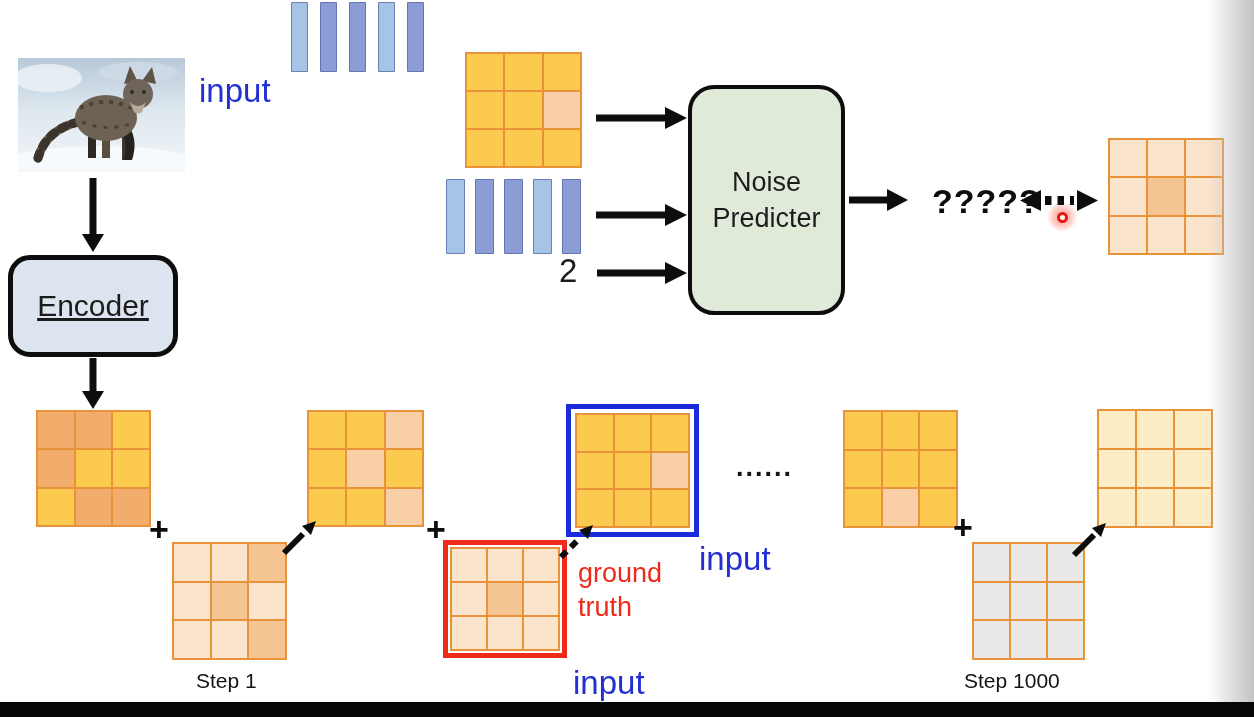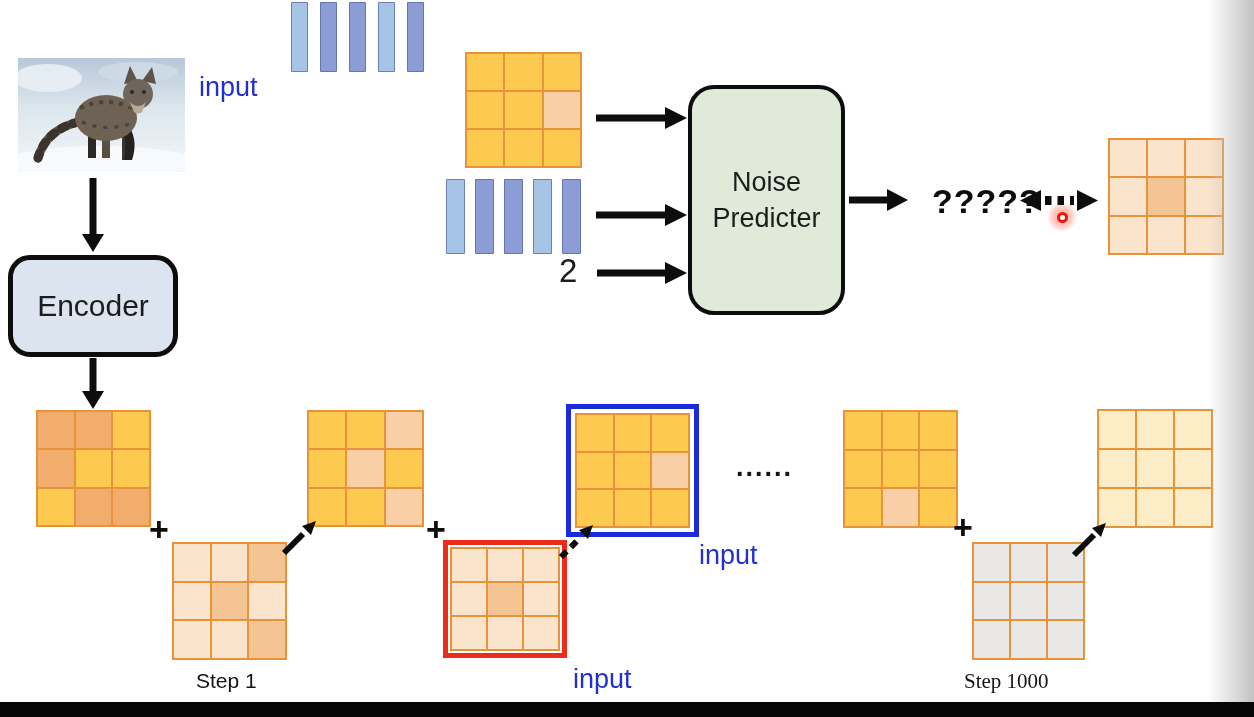--- a/index.html
+++ b/index.html
@@ -26,21 +26,21 @@
               font-size:26px;color:#3a3a3a;white-space:nowrap;}
   .encoder-box{width:170px;height:102px;background:var(--encoder-box);border:5px solid #0d0d0d;
                border-radius:22px;display:flex;align-items:center;justify-content:center;
                font-size:30px;color:#1c1c1c;box-sizing:border-box;}
   .np-box{width:157px;height:230px;background:var(--green-box);border:4px solid #0d0d0d;
           border-radius:26px;display:flex;flex-direction:column;align-items:center;justify-content:center;
           font-size:27px;line-height:36px;color:#1c1c1c;box-sizing:border-box;}
   .step2-box{border:4px solid var(--blue-accent);background:#fff;padding:0px 9px 3px 9px;
              font-size:27px;color:#111;}
   
-  .blue-label{color:var(--blue-text);font-size:27px;}
+  .blue-label{color:var(--blue-text);font-size:33px;}
   .step-label{font-size:21px;color:#141414;}
   .plus{font-size:34px;font-weight:bold;color:#0d0d0d;line-height:30px;}
   .qmarks{font-size:34px;font-weight:600;letter-spacing:1px;color:#0d0d0d;}
   .timestep{font-size:33px;color:#1c1c1c;}
   .dots{font-size:27px;font-weight:bold;letter-spacing:2px;color:#141414;}
   .ground-truth{color:var(--red-accent);font-size:27px;line-height:34px;}
   
   .laser-glow{width:30px;height:30px;border-radius:50%;
     background:radial-gradient(circle, rgba(255,70,50,0.55) 0%, rgba(255,90,70,0.30) 45%, rgba(255,120,100,0) 72%);}
   .laser-ring{width:5px;height:5px;border:3px solid #e8180c;background:#fff;border-radius:50%;}
@@ -114,21 +114,21 @@
   <div class="abs bars bars-mid" style="left:446px;top:179px;">
       <div class="bar" style="background: rgb(166, 197, 230);"></div>
       <div class="bar" style="background: rgb(140, 157, 214);"></div>
       <div class="bar" style="background: rgb(140, 157, 214);"></div>
       <div class="bar" style="background: rgb(166, 197, 230);"></div>
       <div class="bar" style="background: rgb(140, 157, 214);"></div>
     </div>
 
   <div class="abs timestep" style="left:559px;top:252px;">2</div>
 
-  <div class="abs encoder-box" style="left:8px;top:255px;">
+  <div class="abs encoder-box" style="left:8px;top:255px;text-decoration:underline;">
     <span>Encoder</span>
   </div>
 
   <div class="abs np-box" style="left:688px;top:85px;">
     <span>Noise</span>
     <span>Predicter</span>
   </div>
 
   <div class="abs qmarks" style="left:932px;top:182px;">?????</div>
 
@@ -203,20 +203,24 @@
         <div class="cell" style="background: rgb(252, 202, 79);"></div>
         <div class="cell" style="background: rgb(252, 202, 79);"></div>
         <div class="cell" style="background: rgb(252, 202, 79);"></div>
         <div class="cell" style="background: rgb(252, 202, 79);"></div>
         <div class="cell" style="background: rgb(248, 207, 166);"></div>
         <div class="cell" style="background: rgb(252, 202, 79);"></div>
         <div class="cell" style="background: rgb(252, 202, 79);"></div>
         <div class="cell" style="background: rgb(252, 202, 79);"></div>
       </div>
   </div>
+  <div class="abs ground-truth" style="left:578px;top:556px;">
+    <div>ground</div>
+    <div>truth</div>
+  </div>
   <div class="abs blue-label" style="left:699px;top:540px;">input</div>
   <div class="abs blue-label" style="left:573px;top:664px;">input</div>
 
   <div class="abs dots" style="left:736px;top:452px;">......</div>
 
   <div class="abs grid g-std" style="left:843px;top:410px;height:118px;">
       <div class="cell" style="background: rgb(252, 202, 79);"></div>
       <div class="cell" style="background: rgb(252, 202, 79);"></div>
       <div class="cell" style="background: rgb(252, 202, 79);"></div>
       <div class="cell" style="background: rgb(252, 202, 79);"></div>
@@ -242,21 +246,21 @@
       <div class="cell" style="background: rgb(253, 237, 198);"></div>
       <div class="cell" style="background: rgb(253, 237, 198);"></div>
       <div class="cell" style="background: rgb(253, 237, 198);"></div>
       <div class="cell" style="background: rgb(253, 237, 198);"></div>
       <div class="cell" style="background: rgb(253, 237, 198);"></div>
       <div class="cell" style="background: rgb(253, 237, 198);"></div>
       <div class="cell" style="background: rgb(253, 237, 198);"></div>
       <div class="cell" style="background: rgb(253, 237, 198);"></div>
       <div class="cell" style="background: rgb(253, 237, 198);"></div>
     </div>
-  <div class="abs step-label" style="left:964px;top:669px;font-family:Liberation Serif, serif;">Step 1000</div>
+  <div class="abs step-label" style="left:964px;top:669px;">Step 1000</div>
 
   <svg id="arrow-layer" class="abs" style="left:0;top:0;" width="1254" height="717" viewBox="0 0 1254 717">
     <g stroke="#0d0d0d" fill="#0d0d0d">
 
       <g>
         <line x1="93" y1="178" x2="93" y2="236" stroke-width="7"></line>
         <polygon points="82,234 104,234 93,252" stroke="none"></polygon>
       </g>
 
       <g>

